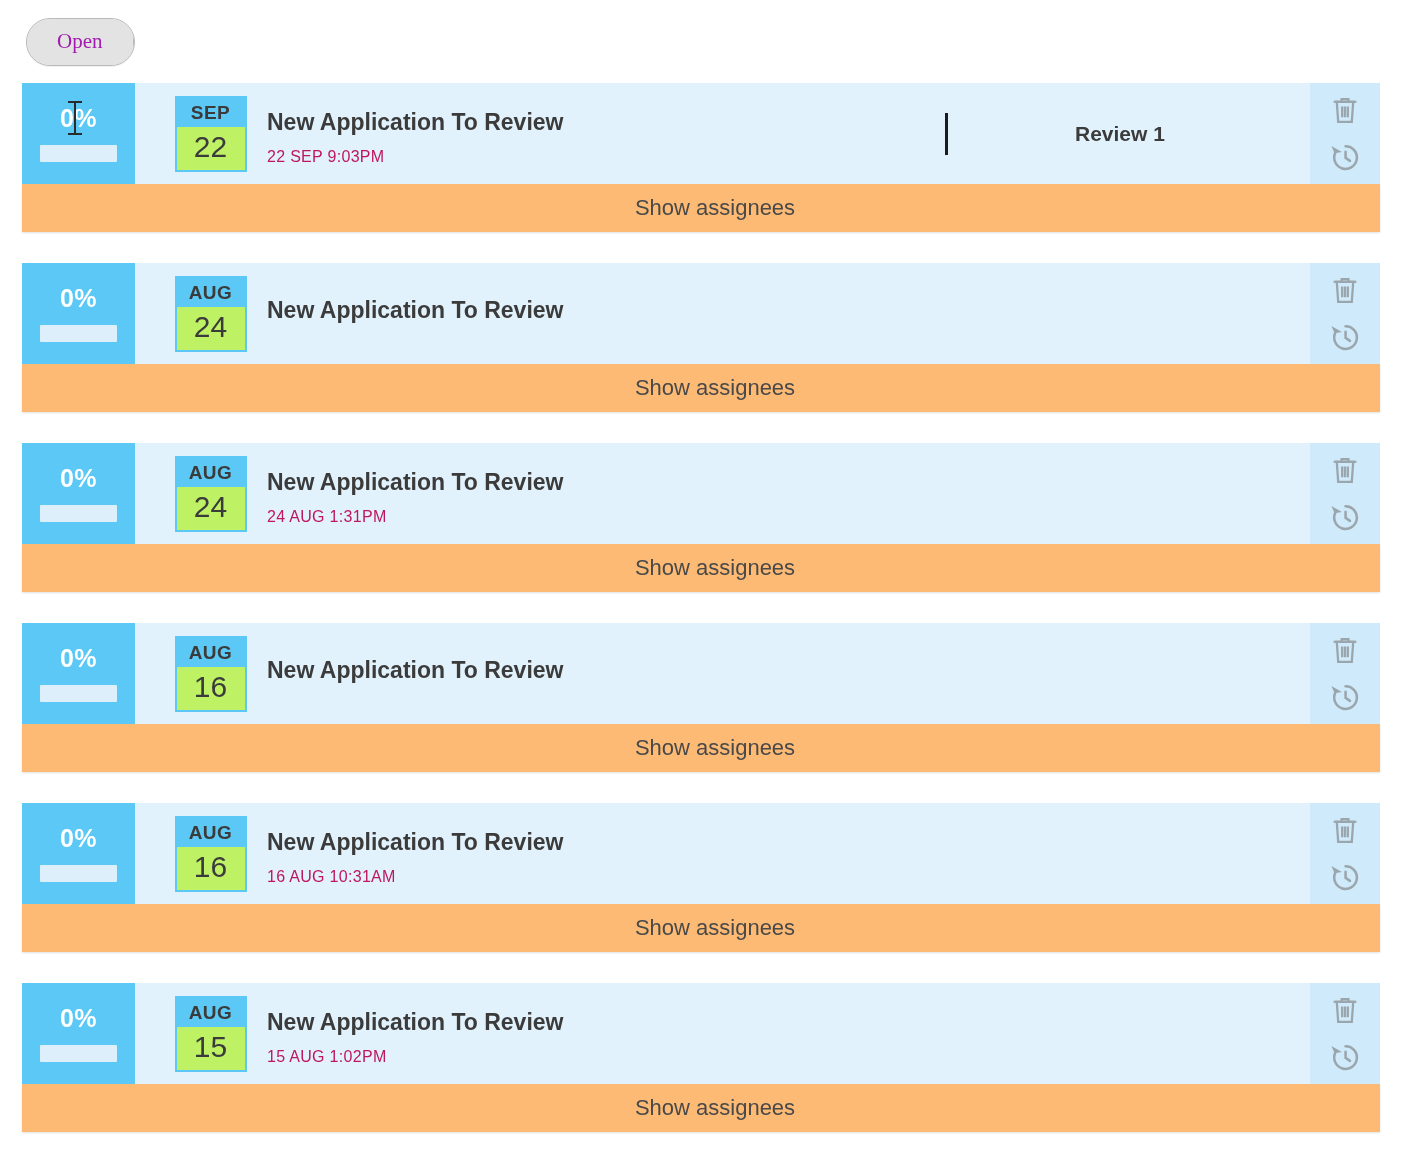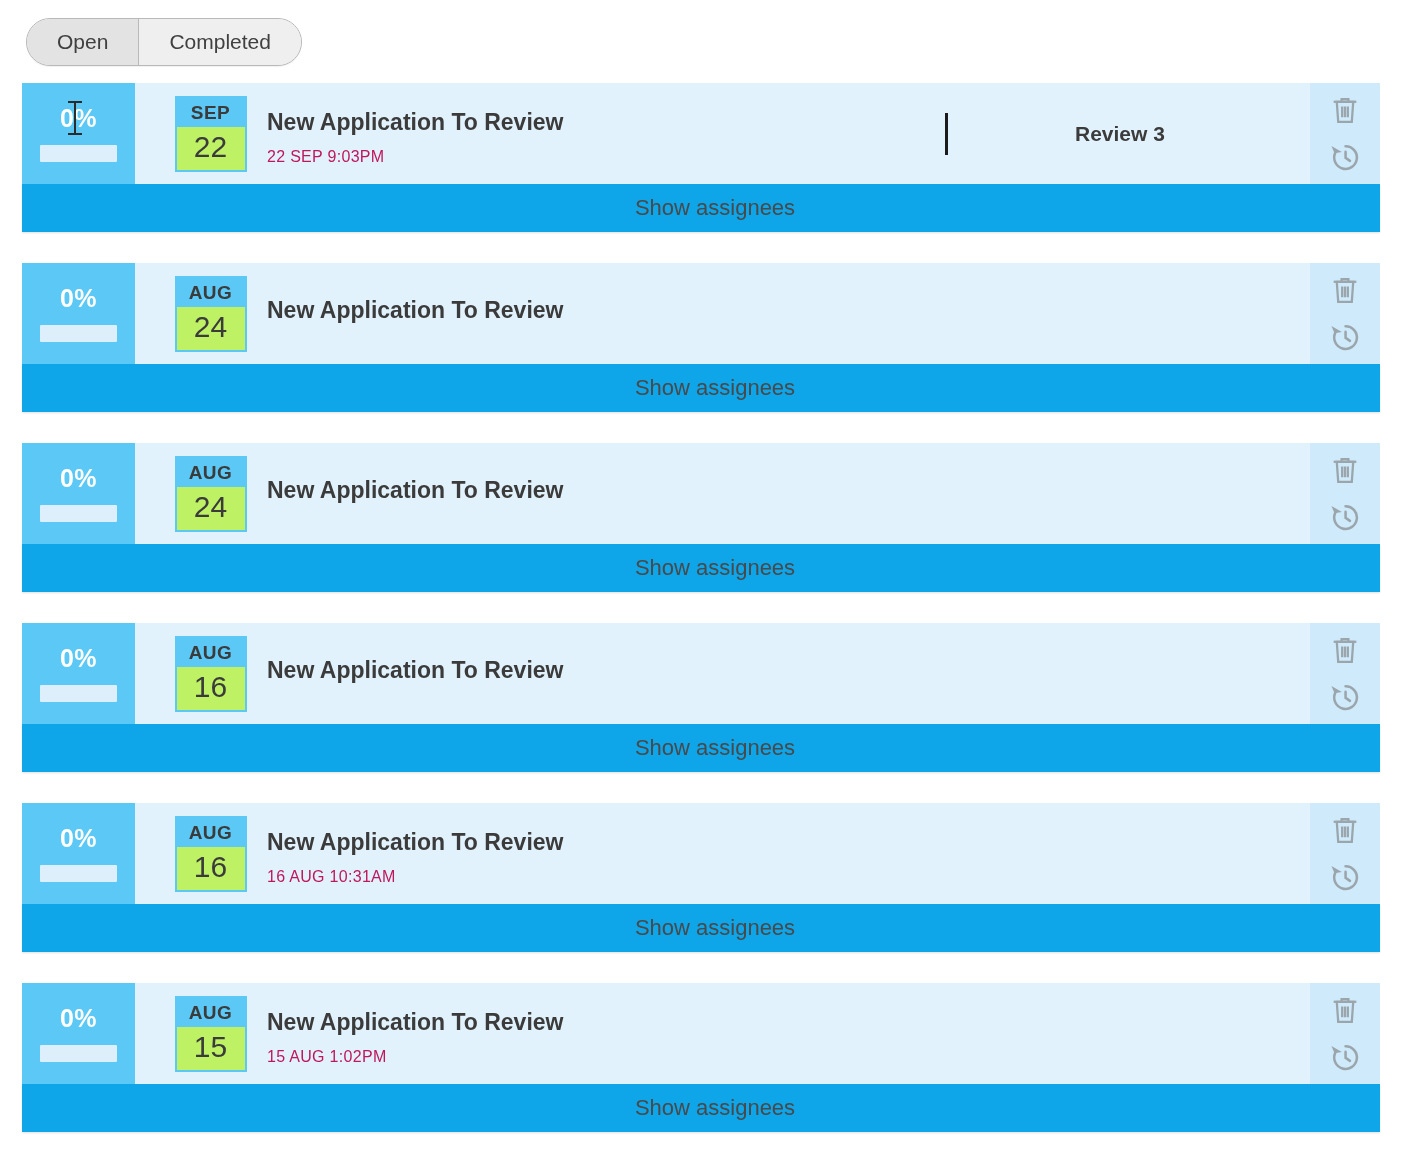--- a/index.html
+++ b/index.html
@@ -22,26 +22,26 @@
   .segmented {
     display: inline-flex;
     border: 1px solid #b9b9b9;
     border-radius: 26px;
     overflow: hidden;
     background: #efefef;
     box-shadow: 0 1px 1px rgba(0,0,0,0.06);
   }
   .seg {
     font-size: 21px;
-    color: #404040;
+    color: #a21caf;
     padding: 11px 30px 12px 30px;
     background: #efefef;
     border: none;
     cursor: pointer;
-    font-family: Liberation Sans, sans-serif;
+    font-family: Liberation Serif, serif;
     line-height: 1.1;
     white-space: nowrap;
   }
   .seg.active {
     background: #e3e3e3;
     border-right: 1px solid #b9b9b9;
   }
 
   
   .task-list {
@@ -185,21 +185,21 @@
     width: 34px;
     height: 34px;
     display: block;
     cursor: pointer;
     opacity: 0.62;
   }
   .icon-btn svg { display: block; width: 100%; height: 100%; }
 
   
   .assignees-bar {
-    background: #0ea5e9;
+    background: #fdba74;
     height: 48px;
     display: flex;
     align-items: center;
     justify-content: center;
     cursor: pointer;
     box-shadow: 0 1px 2px rgba(0,0,0,0.12);
     padding-left: 28px;
   }
   .assignees-bar span {
     font-size: 22px;
@@ -234,21 +234,20 @@
   }
   .mouse-cursor .bar-top { top: 0; }
   .mouse-cursor .bar-bot { bottom: 0; }
 </style>
 </head>
 <body>
 
 <div class="toggle-wrap">
   <div class="segmented">
     <button class="seg active">Open</button>
-    <button class="seg">Completed</button>
   </div>
 </div>
 
 <div class="task-list" id="task-list">
   <div class="task-card">
     <div class="task-main">
 
       <div class="progress-block">
         <div class="progress-pct">0%</div>
         <div class="progress-track"></div>
@@ -266,21 +265,21 @@
         </div>
       </div>
 
       <div class="title-col">
         <div class="task-title">New Application To Review</div>
         <div class="task-time">22 SEP 9:03PM</div>
       </div>
 
       <div class="edit-col">
         <div class="caret"></div>
-        <div class="review-label">Review 3</div>
+        <div class="review-label">Review 1</div>
       </div>
 
       <div class="actions-col">
         <span class="icon-btn">
           <svg viewBox="0 0 24 24" fill="none" stroke="#7c7c7c" stroke-width="1.6">
             <path d="M4 6.2h16"></path>
             <path d="M9.6 6.2V4.4h4.8v1.8"></path>
             <path d="M6.2 6.2 L7.2 20.4 H16.8 L17.8 6.2 Z"></path>
             <path d="M10 9.6v7.6M12 9.6v7.6M14 9.6v7.6"></path>
           </svg>
@@ -362,20 +361,21 @@
 
       <div class="date-col">
         <div class="date-badge">
           <div class="date-month">AUG</div>
           <div class="date-day">24</div>
         </div>
       </div>
 
       <div class="title-col">
         <div class="task-title">New Application To Review</div>
+        <div class="task-time">24 AUG 1:31PM</div>
       </div>
 
       <div class="edit-col">
 
         <div class="review-label"></div>
       </div>
 
       <div class="actions-col">
         <span class="icon-btn">
           <svg viewBox="0 0 24 24" fill="none" stroke="#7c7c7c" stroke-width="1.6">

